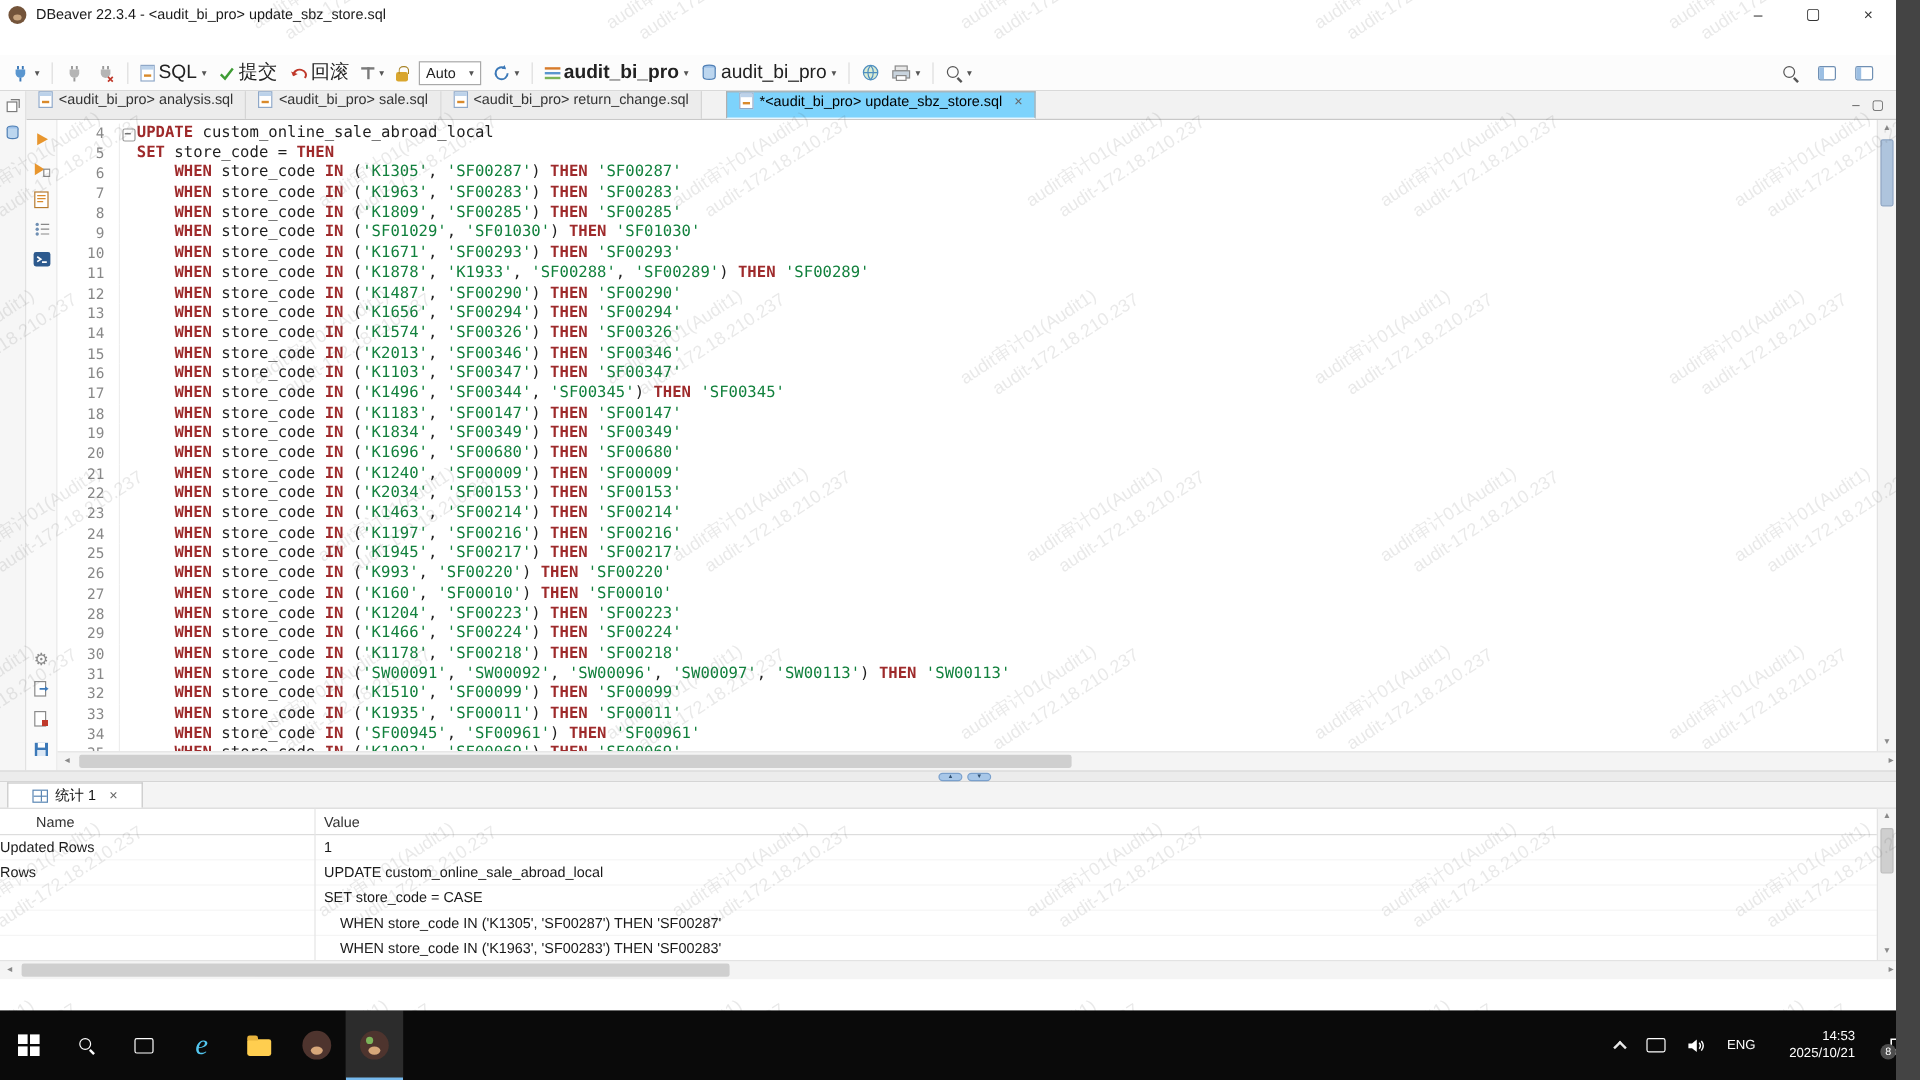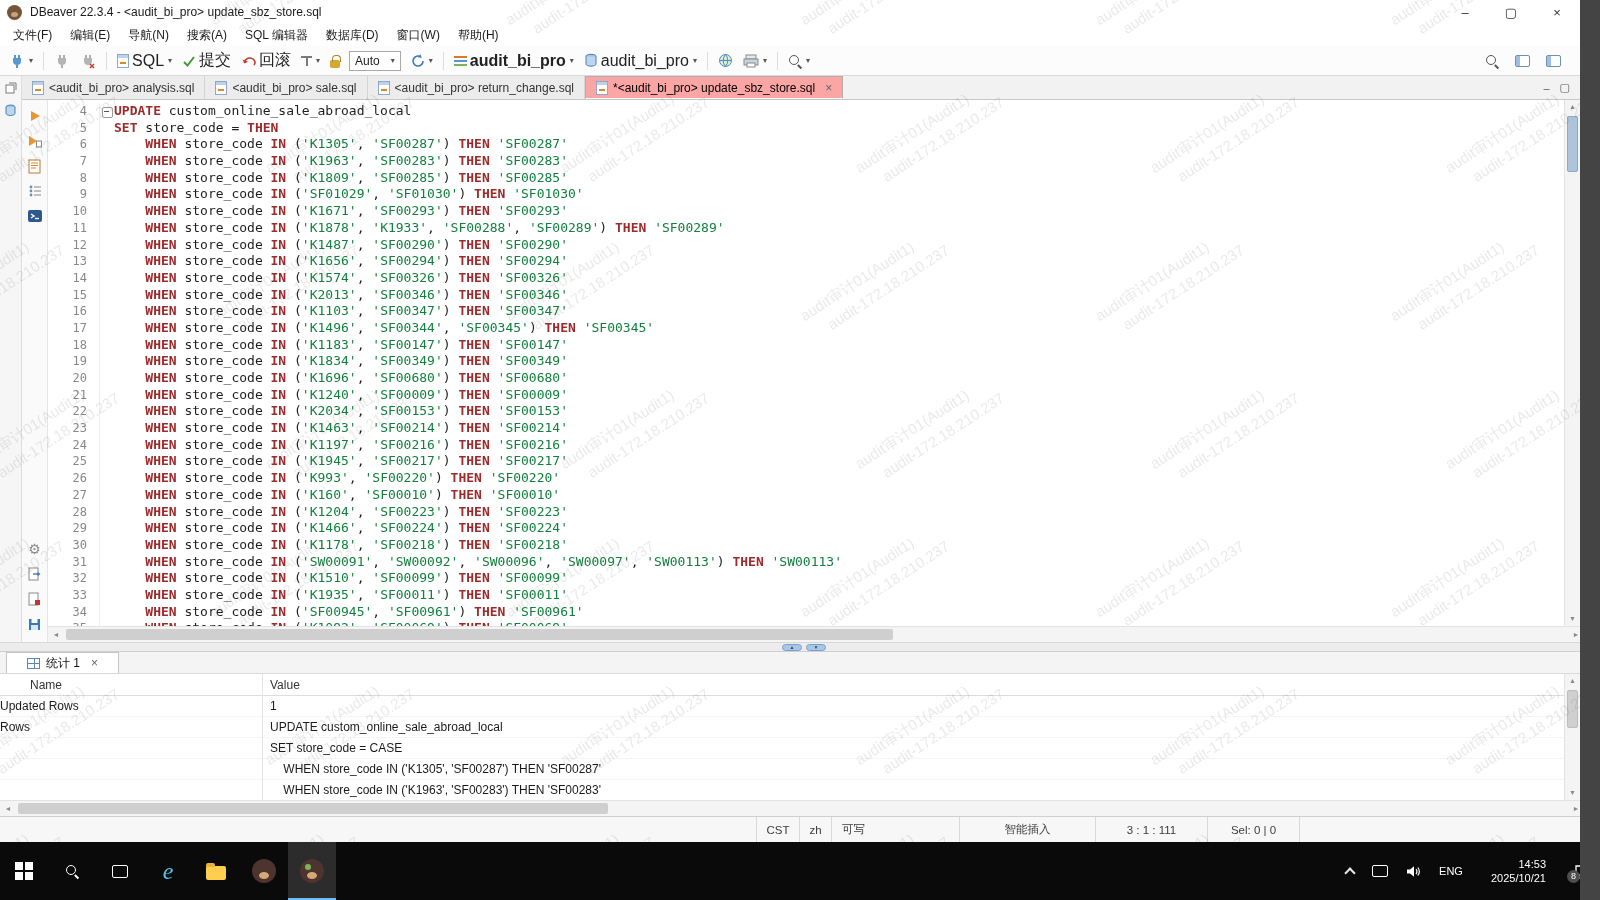--- a/index.html
+++ b/index.html
@@ -37,22 +37,22 @@
   .bars .b1 { background:#d77b2a; } .bars .b2 { background:#5a96cf; } .bars .b3 { background:#7cb45a; }
   .mag { position:relative; width:14px; height:14px; flex:none; }
   .mag::before { content:""; position:absolute; left:1px; top:1px; width:8px; height:8px; border:1.6px solid #555; border-radius:50%; }
   .mag::after { content:""; position:absolute; left:10px; top:10px; width:5px; height:1.6px; background:#555; transform:rotate(45deg); transform-origin:left center; }
   .mag.light::before { border-color:#fff; } .mag.light::after { background:#fff; }
   .panel-ic { width:15px; height:12px; border:1.5px solid #6f8fb3; border-radius:2px; position:relative; background:#fff; }
   .panel-ic::before { content:""; position:absolute; left:0; top:0; bottom:0; width:4px; background:#9cbfe3; }
 
   
   .tabbar { position:absolute; top:76px; left:22px; right:0; height:24px; background:#f2f2f2; border-bottom:1px solid #c8c8c8; display:flex; align-items:stretch; }
-  .tab { display:flex; align-items:center; gap:5px; padding:0 10px; border-right:1px solid #d5d5d5; background:#ececec; font-size:12px; color:#333; white-space:nowrap; }
-  .tab.active { background:#fca5a5; border:1px solid #b0b0b0; border-bottom:1px solid #fff; color:#000; }
+  .tab { display:flex; align-items:flex-start; gap:5px; padding:0 10px; border-right:1px solid #d5d5d5; background:#ececec; font-size:12px; color:#333; white-space:nowrap; }
+  .tab.active { background:#7dd3fc; border:1px solid #b0b0b0; border-bottom:1px solid #fff; color:#000;margin-left:20px; }
   .tab-close { color:#666; font-size:12px; margin-left:5px; }
   .sqlfile-icon { position:relative; width:12px; height:14px; background:#fff; border:1px solid #8fa8c8; flex:none; }
   .sqlfile-icon::before { content:""; position:absolute; left:0; right:0; top:0; height:3px; background:#bcd2ea; }
   .sqlfile-icon::after { content:""; position:absolute; left:2px; bottom:3px; width:6px; height:2px; background:#d98a2b; }
   .tabbar-actions { margin-left:auto; display:flex; align-items:center; gap:10px; padding-right:10px; color:#555; font-size:11px; }
 
   
   .leftstrip { position:absolute; left:0; top:76px; width:22px; height:566px; background:#f6f6f6; border-right:1px solid #ddd; display:flex; flex-direction:column; align-items:center; padding-top:6px; gap:10px; }
   .vtoolbar { position:absolute; left:22px; top:100px; width:26px; height:542px; background:#fafafa; border-right:1px solid #e5e5e5; display:flex; flex-direction:column; align-items:center; padding:8px 0 10px; gap:9px; }
   .vbtn { width:18px; height:16px; display:flex; align-items:center; justify-content:center; }
@@ -149,32 +149,20 @@
   <div class="titlebar">
     <span class="app-logo"></span>
     <span class="title-text">DBeaver 22.3.4 - &lt;audit_bi_pro&gt; update_sbz_store.sql</span>
     <div class="win-controls">
       <div class="win-btn">–</div>
       <div class="win-btn">▢</div>
       <div class="win-btn">×</div>
     </div>
   </div>
 
-  <div class="menubar">
-      <div id="menu-items" style="display:flex">
-        <span class="menu-item">文件(F)</span>
-        <span class="menu-item">编辑(E)</span>
-        <span class="menu-item">导航(N)</span>
-        <span class="menu-item">搜索(A)</span>
-        <span class="menu-item">SQL 编辑器</span>
-        <span class="menu-item">数据库(D)</span>
-        <span class="menu-item">窗口(W)</span>
-        <span class="menu-item">帮助(H)</span>
-      </div>
-    </div>
 
   <div class="toolbar">
     <div class="tbtn">
       <svg width="16" height="16">
           <path d="M6 2v3M10 2v3" stroke="#3c79b8" stroke-width="1.6"></path>
           <path d="M4 5h8v3a4 4 0 0 1-8 0z" fill="#5a96cf"></path>
           <path d="M8 12v3" stroke="#3c79b8" stroke-width="1.6"></path>
         </svg>
       <span class="dd">▾</span>
     </div>
@@ -484,30 +472,20 @@
     <div class="varrow bottom">▼</div>
   </div>
   <div class="stats-hscroll">
     <div class="harrow">◄</div>
     <div class="htrack">
         <div class="hthumb"></div>
       </div>
     <div class="harrow">►</div>
   </div>
 
-  <div class="statusbar">
-    <div id="status-items">
-        <div class="sb-seg sb-0">CST</div>
-        <div class="sb-seg sb-1">zh</div>
-        <div class="sb-seg sb-2">可写</div>
-        <div class="sb-seg sb-3">智能插入</div>
-        <div class="sb-seg sb-4">3 : 1 : 111</div>
-        <div class="sb-seg sb-5">Sel: 0 | 0</div>
-      </div>
-  </div>
 
   <div id="watermarks">
       <div class="wm-tile" style="left: -90px; top: -35px;">
         <div class="wm1">audit审计01(Audit1)</div>
         <div class="wm2">audit-172.18.210.237</div>
       </div>
       <div class="wm-tile" style="left: 205px; top: -35px;">
         <div class="wm1">audit审计01(Audit1)</div>
         <div class="wm2">audit-172.18.210.237</div>
       </div>

